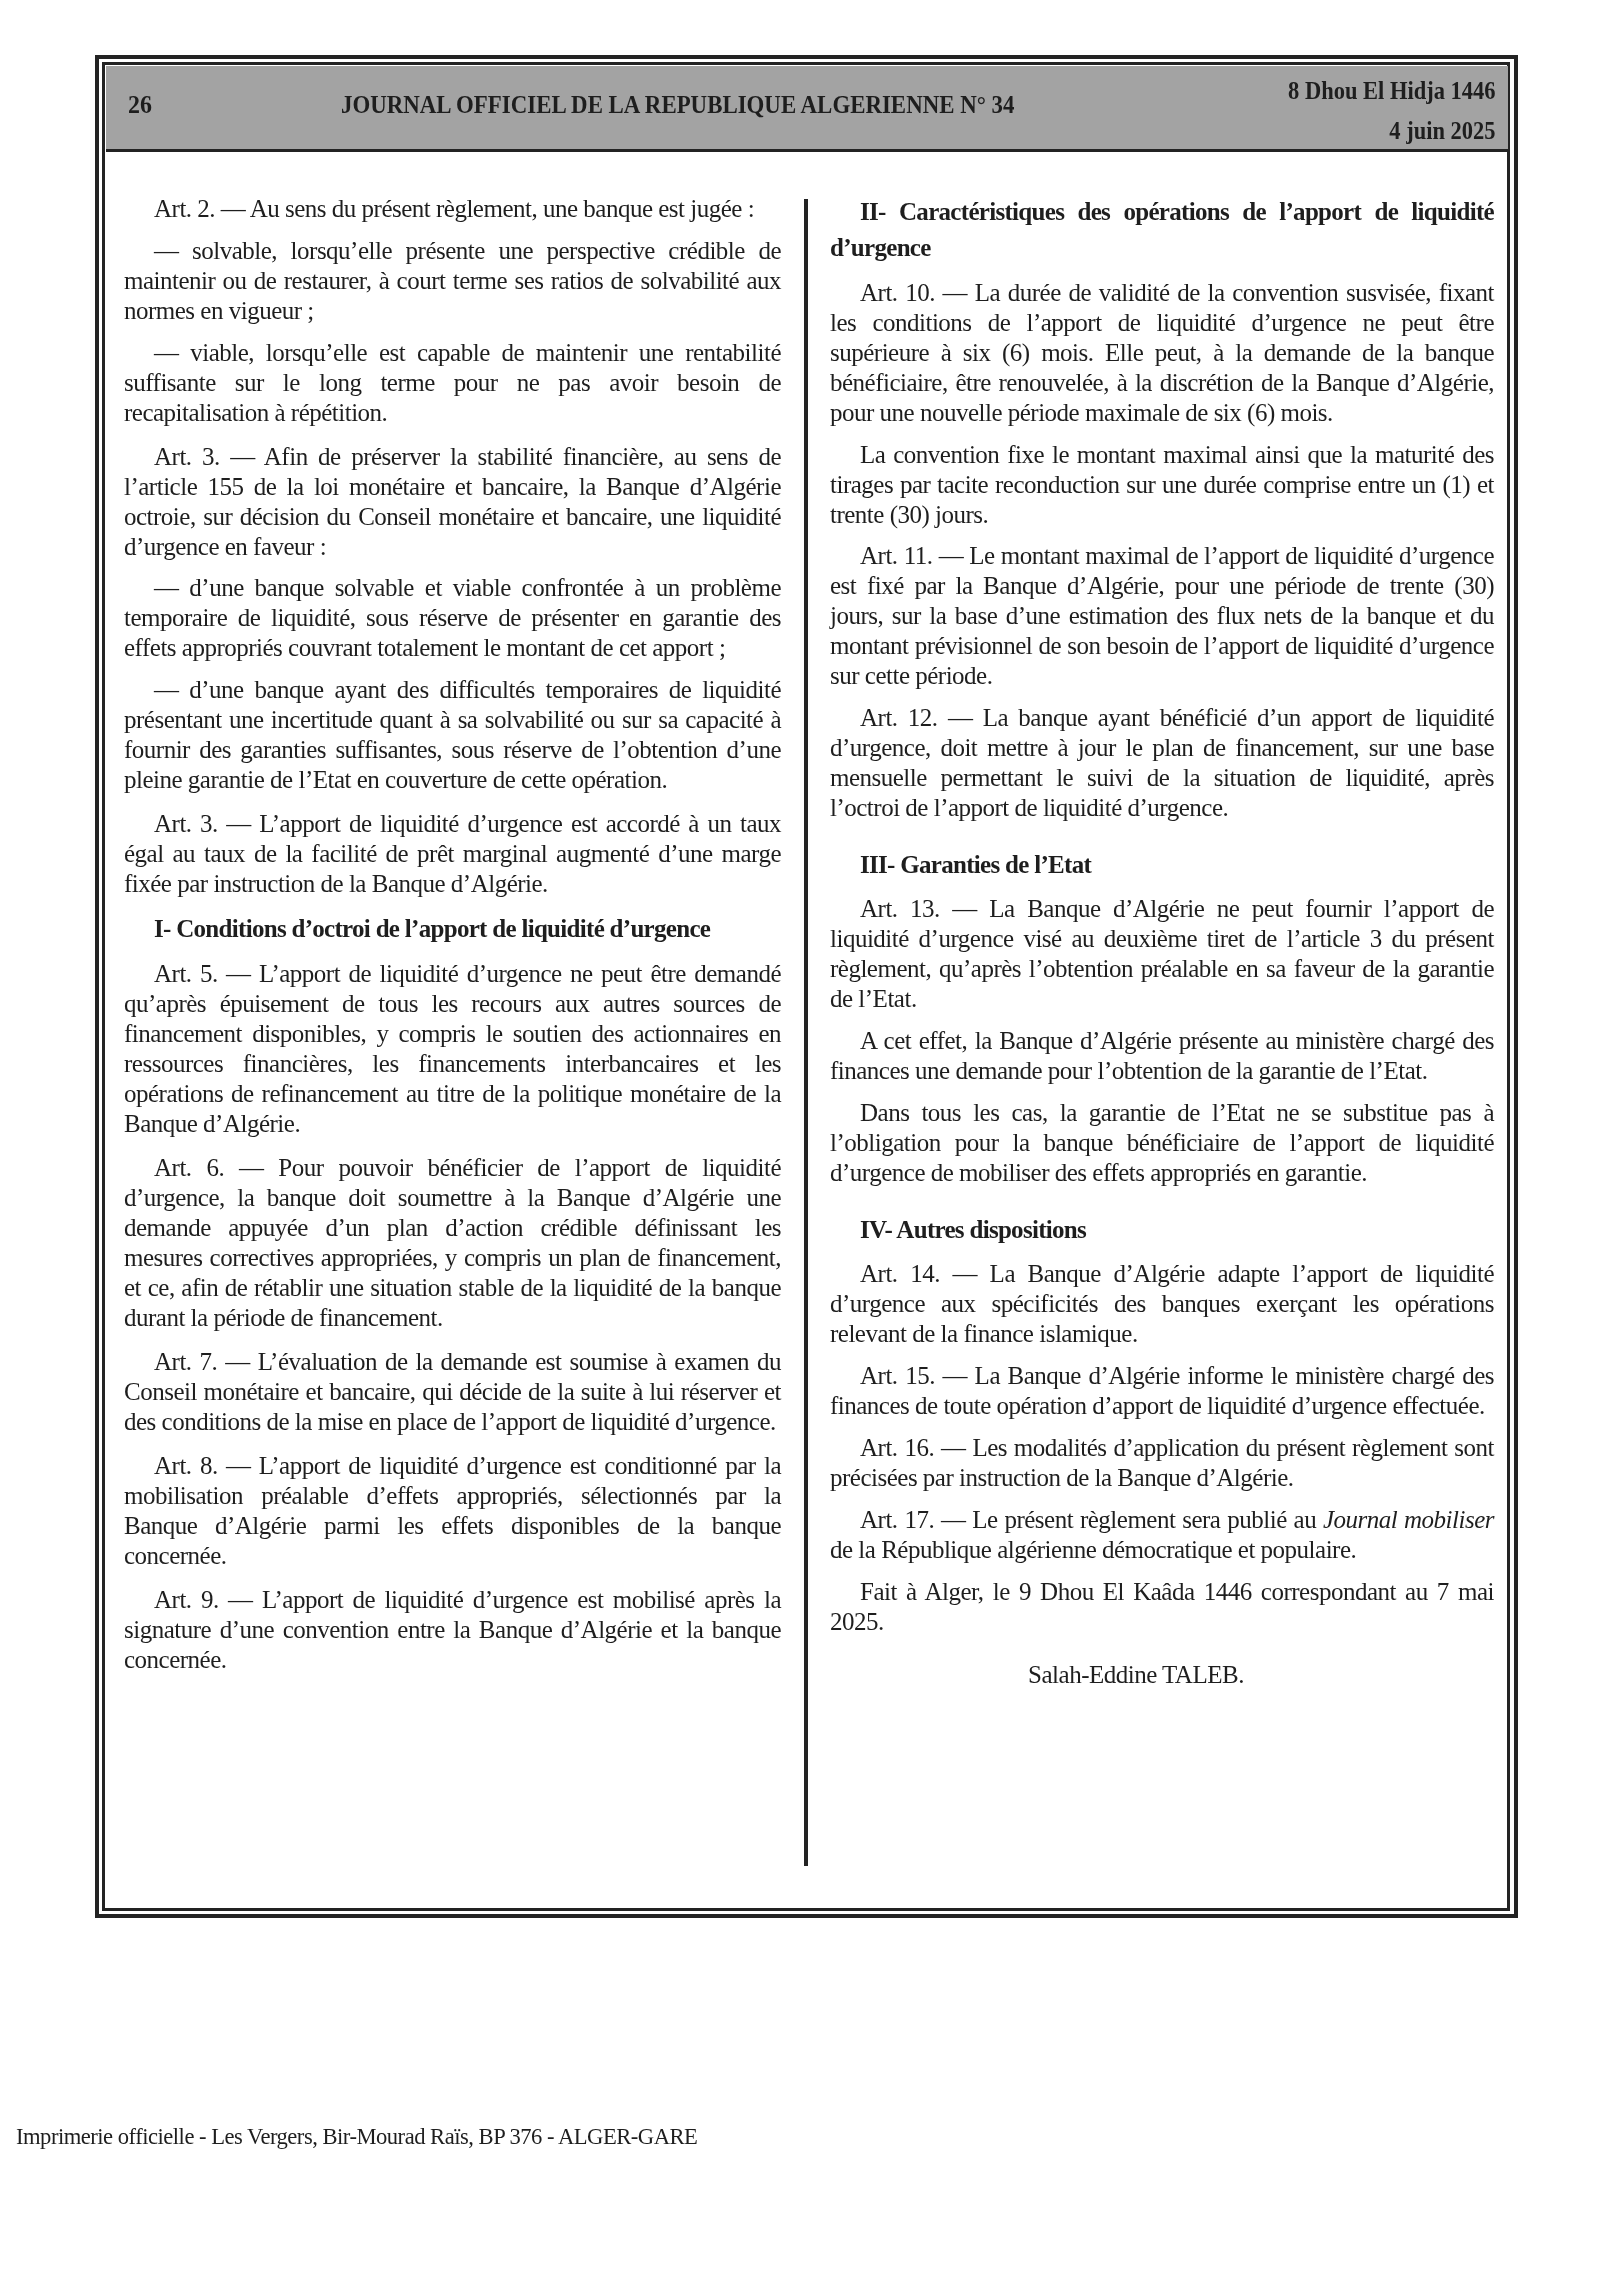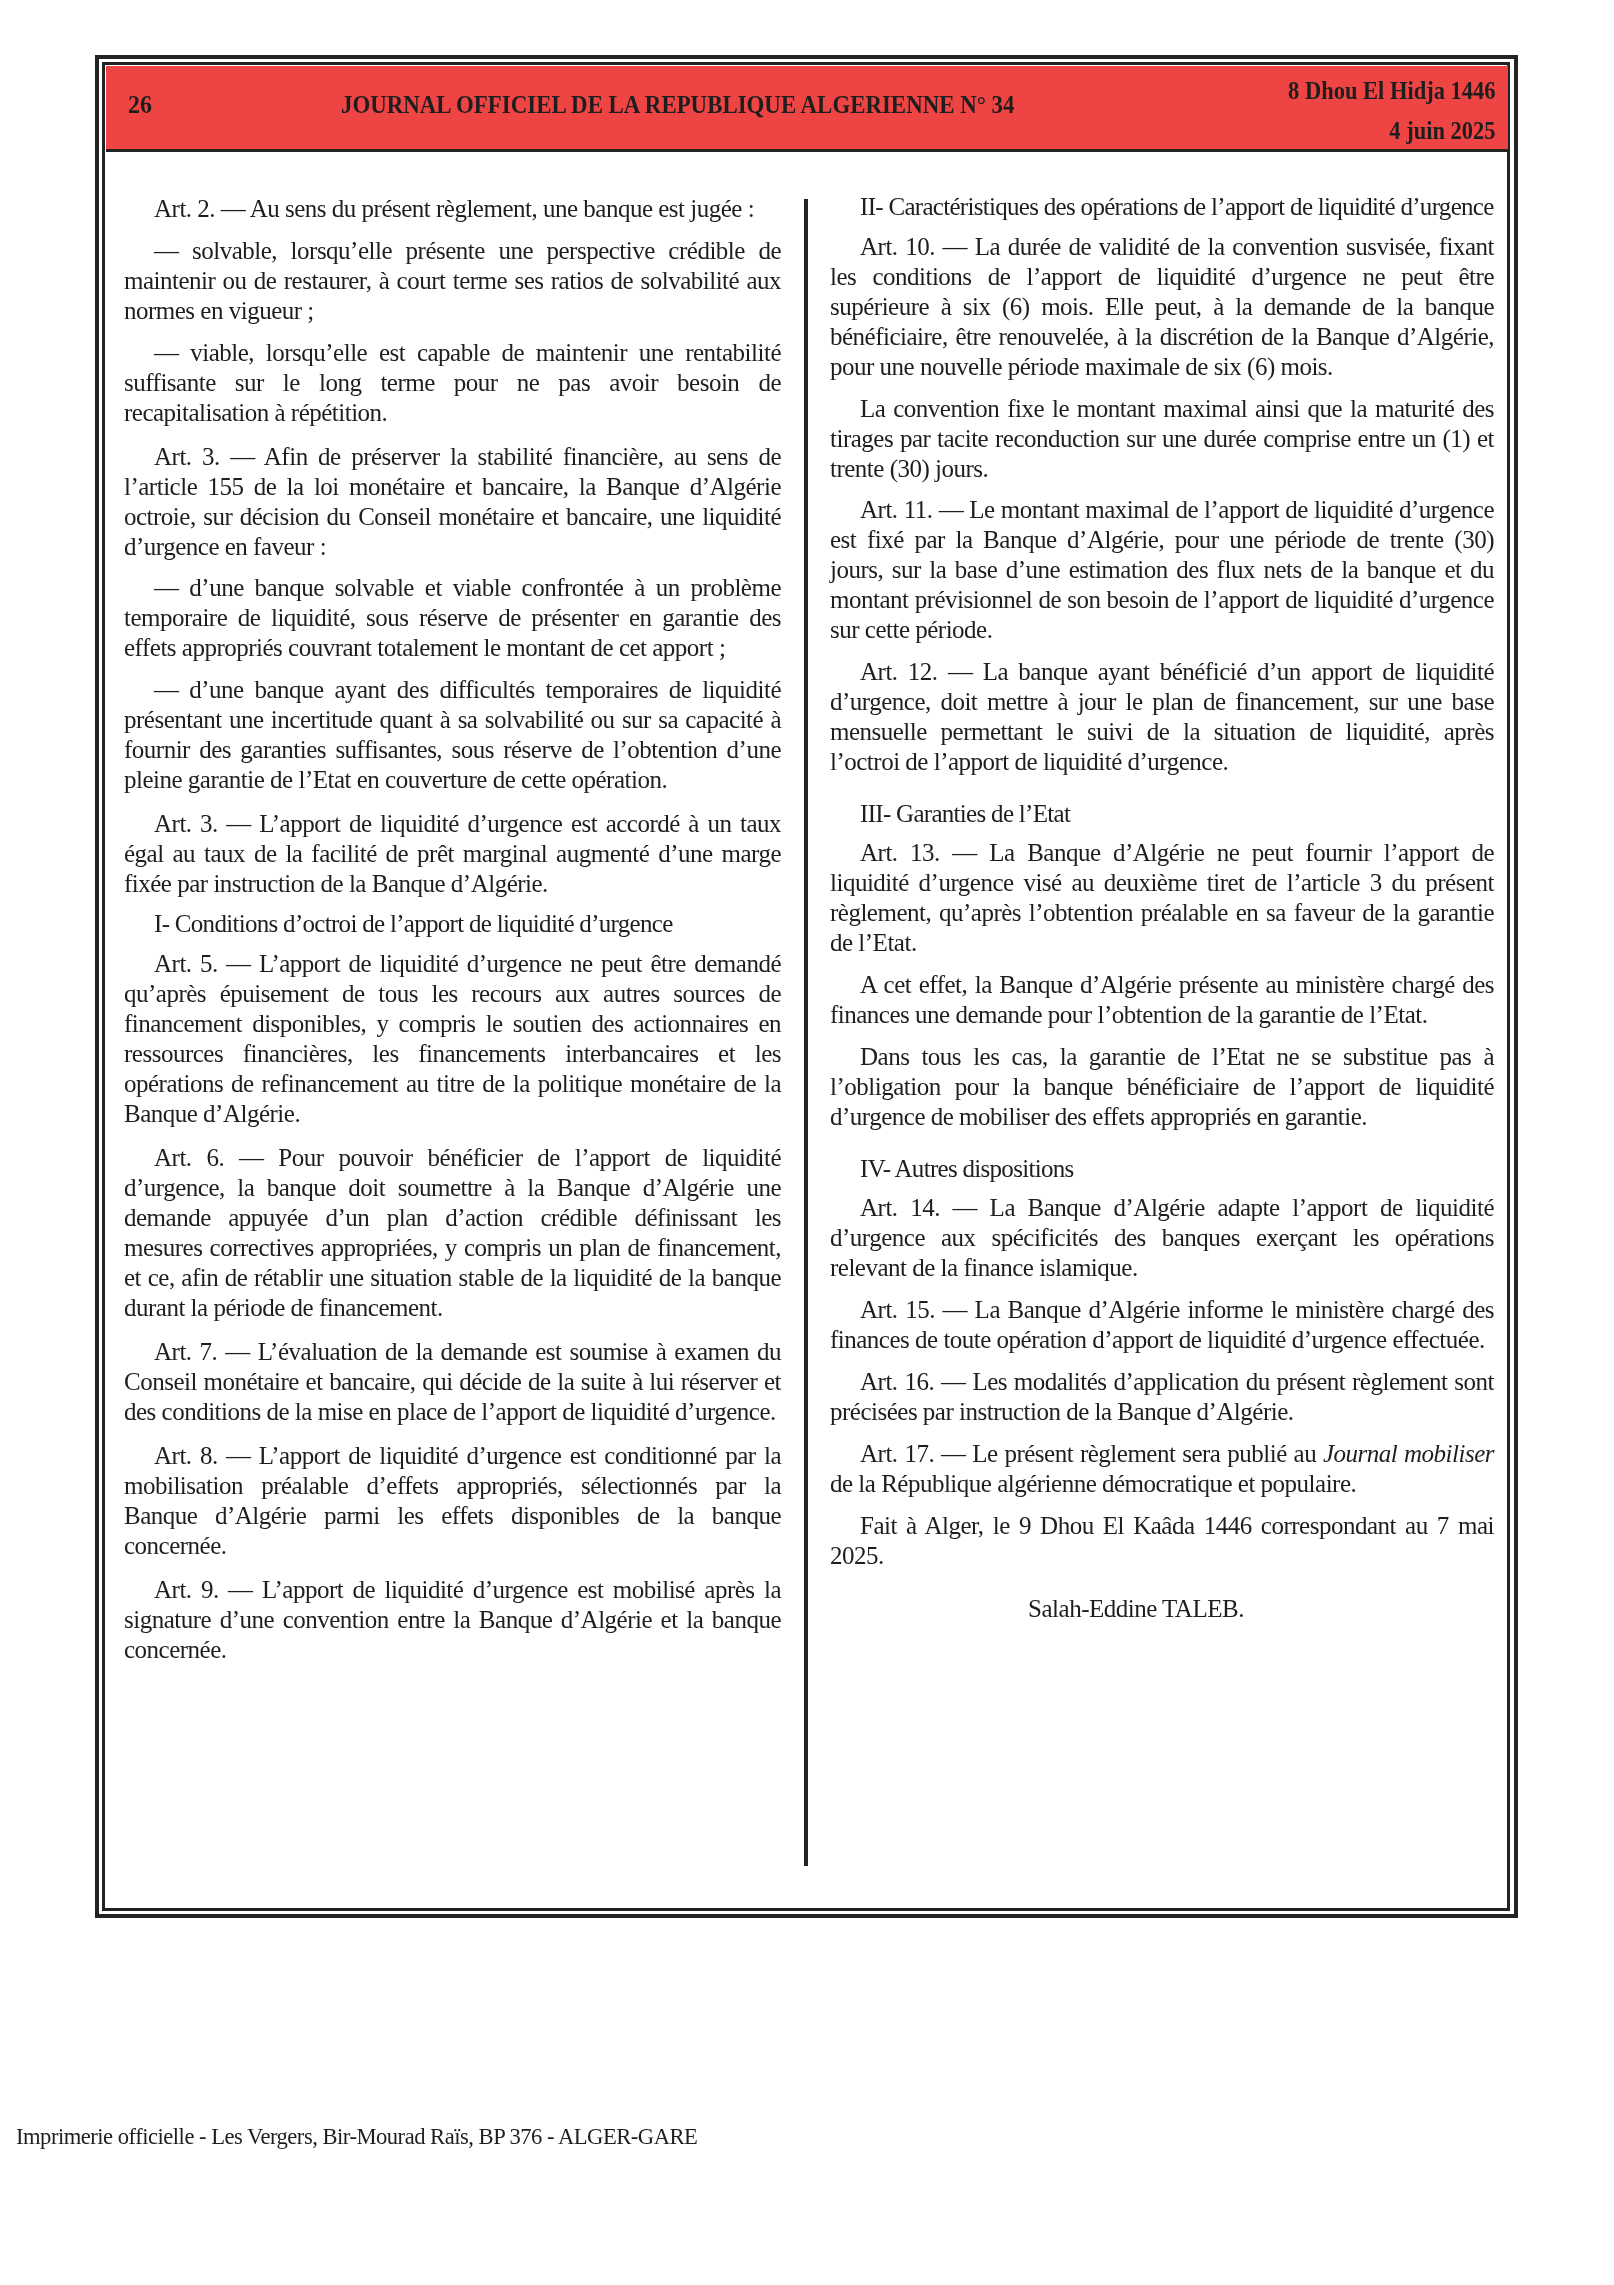--- a/index.html
+++ b/index.html
@@ -3,35 +3,35 @@
 <meta charset="utf-8">
 <style>
   html, body { margin:0; padding:0; background:#ffffff; }
   body { width:1615px; height:2285px; position:relative; overflow:hidden;
          font-family:"Liberation Serif", "DejaVu Serif", serif; color:#1e1e1e; }
   .outer { position:absolute; left:95px; top:55px; width:1415px; height:1855px;
            border:4.5px solid #232323; }
   .inner { position:absolute; left:102px; top:62px; width:1402px; height:1843px;
            border:3.6px solid #232323; }
   .header { position:absolute; left:106px; top:66px; width:1402px; height:83px;
-            background:#ef4444; border-bottom:3.6px solid #232323; }
+            background:#a3a3a3; border-bottom:3.6px solid #232323; }
   .hdr-page { position:absolute; left:22px; top:23.5px; font-size:26px; font-weight:bold;
               transform:scaleX(0.92); transform-origin:left top; }
   .hdr-title { position:absolute; left:235px; top:23.5px; font-size:26px; font-weight:bold;
                transform:scaleX(0.88); transform-origin:left top; white-space:nowrap; }
   .hdr-date { position:absolute; right:12.7px; top:5.4px; text-align:right; font-size:25px;
               font-weight:bold; line-height:40px; transform:scaleX(0.9);
               transform-origin:right top; white-space:nowrap; }
   .col { position:absolute; top:194px; font-size:25px; line-height:30px;
          text-align:justify; }
   .col-left { left:124px; width:657px; }
   .col-right { left:830px; width:664px; }
   .col p { margin:0 0 11.8px 0; text-indent:30px; letter-spacing:-0.5px; word-spacing:0px; }
   .col p.gap { margin-top:14px; }
-  .col h3 { margin:0 0 11.8px 0; font-size:25px; line-height:26px; font-weight:normal;
+  .col h3 { margin:0 0 11.8px 0; font-size:25px; line-height:36px; font-weight:bold;
             text-indent:30px; letter-spacing:-0.7px; }
   .divider { position:absolute; left:804px; top:199px; width:3.6px; height:1667px;
              background:#232323; }
   .signature { text-align:center; padding-right:52px; text-indent:0 !important; margin-top:23.5px !important; }
   .footer { position:absolute; left:16px; width:1615px; top:2124px; text-align:left;
             font-size:22.6px; letter-spacing:-0.5px; }
   em { font-style:italic; }
 </style>
 </head>
 <body>

